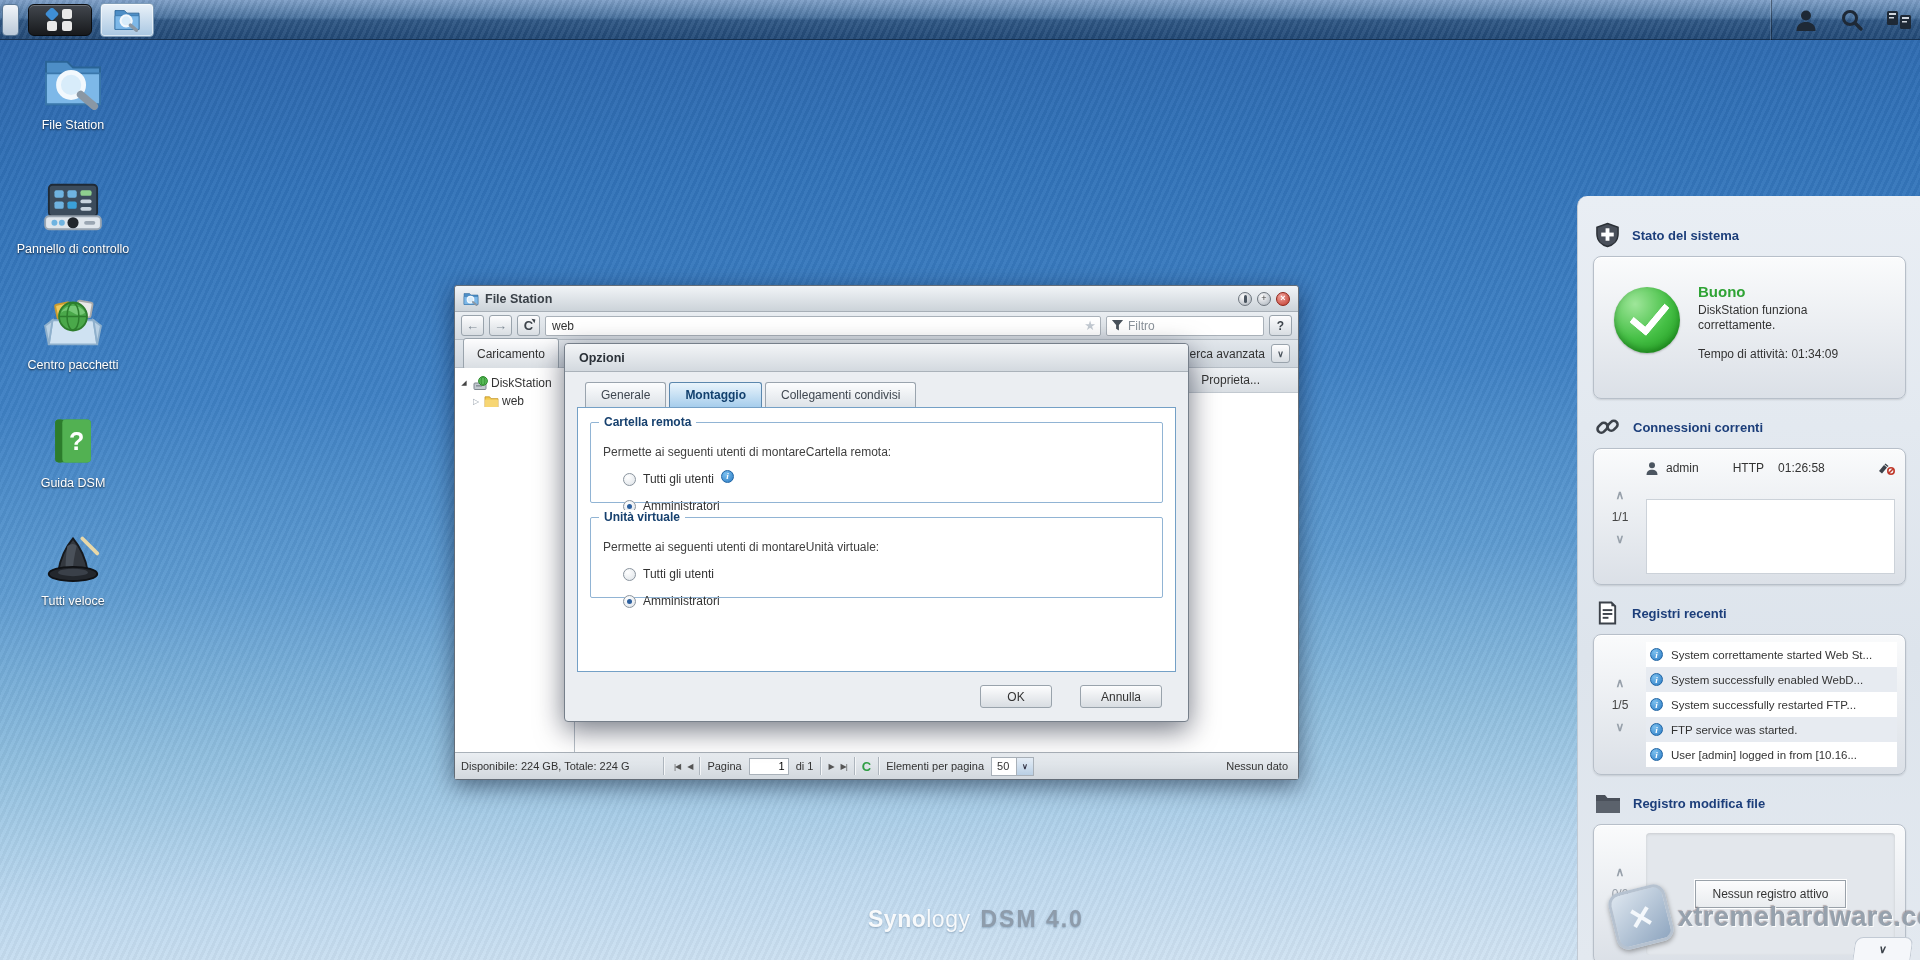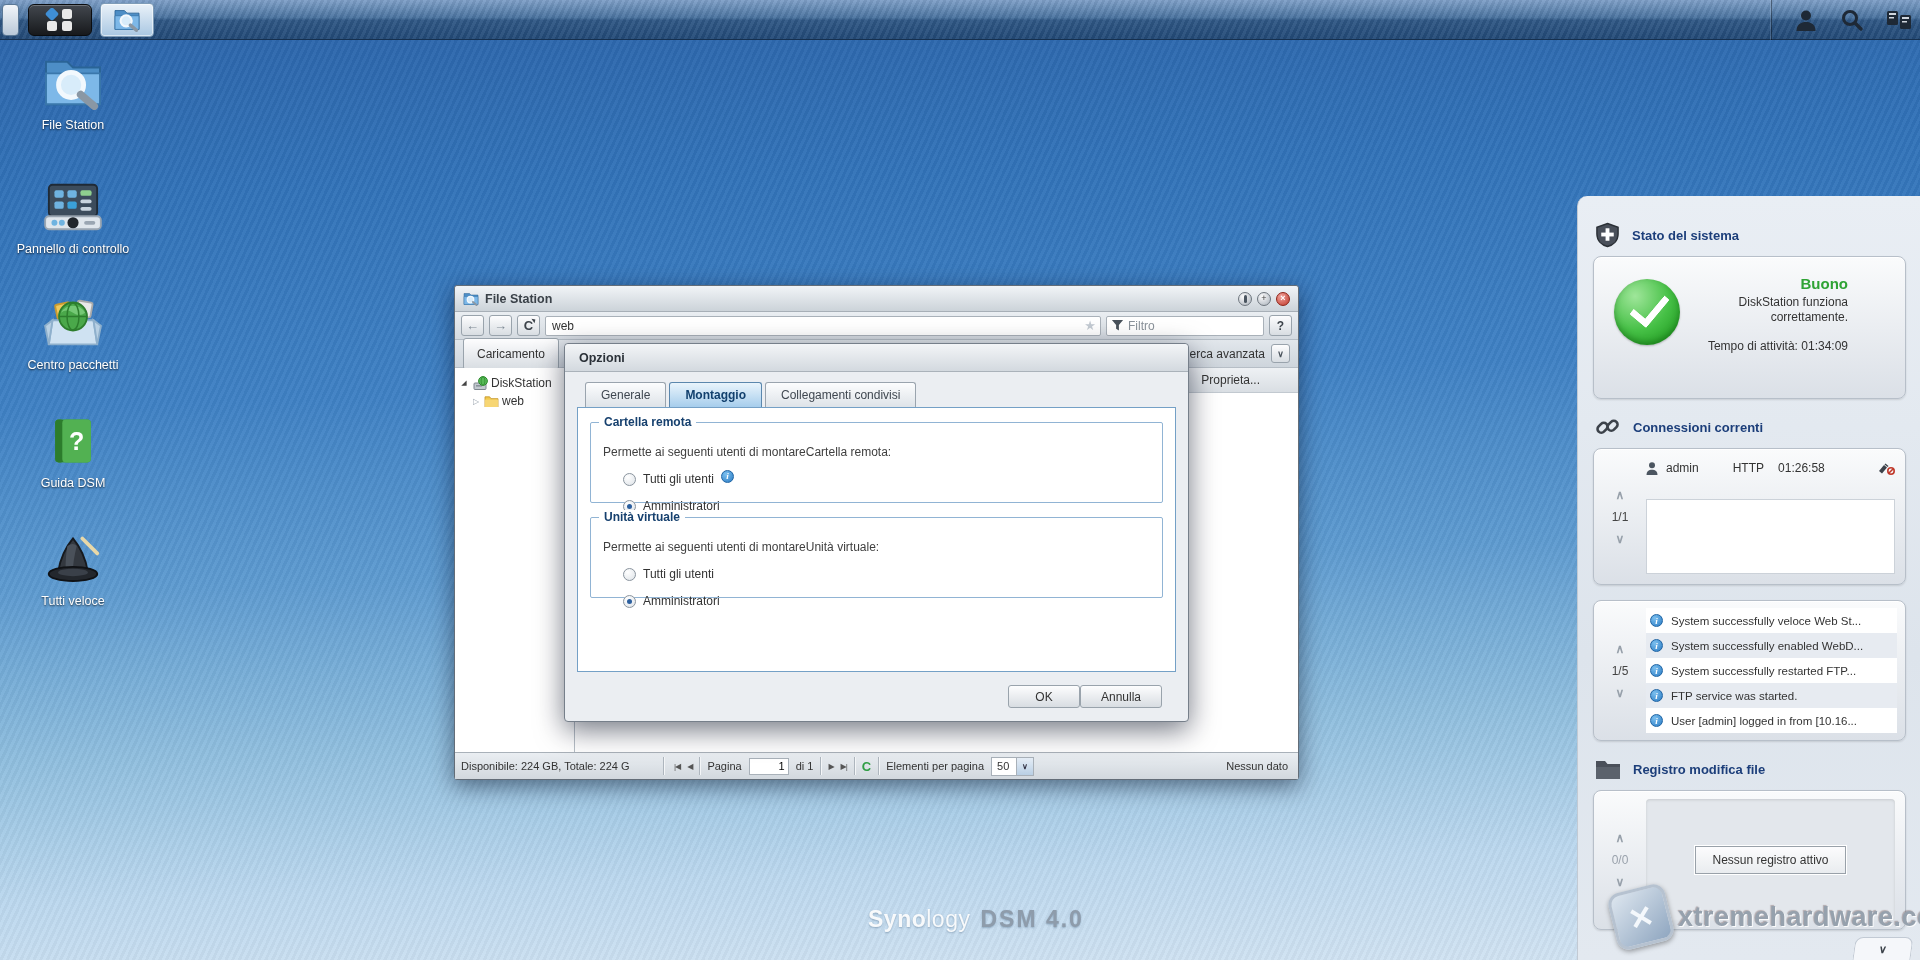--- a/index.html
+++ b/index.html
@@ -111,33 +111,33 @@
   .fset .legend { position:absolute; top:-8px; left:8px; background:#fff; padding:0 5px;
     font-weight:bold; color:#16406e; font-size:12px; }
   .fdesc { margin:16px 0 0 2px; color:#404040; }
   .opt { display:flex; align-items:center; gap:7px; margin:13px 0 0 22px; }
   .radio { width:13px; height:13px; border-radius:50%; border:1px solid #8a949e;
     background:radial-gradient(circle at 35% 30%, #ffffff, #dde2e7); position:relative; }
   .radio.checked::after { content:""; position:absolute; left:3px; top:3px; width:5px; height:5px; border-radius:50%; background:#2c5f9e; }
   .info-icon { width:13px; height:13px; border-radius:50%; background:radial-gradient(circle at 35% 30%, #7cc0ef, #2a7bc4);
     border:1px solid #1f64a4; color:#fff; font-size:9px; font-weight:bold; font-style:italic; font-family:"Liberation Serif", serif;
     display:inline-flex; align-items:center; justify-content:center; margin-top:-6px; }
-  .dlg-footer { flex:1; display:flex; align-items:center; justify-content:flex-end; gap:0; padding-right:26px; }
+  .dlg-footer { flex:1; display:flex; align-items:center; justify-content:flex-end; gap:28px; padding-right:26px; }
   .dlg-btn { height:23px; border-radius:3px; font-size:12px; }
   .dlg-btn.ok { width:72px; } .dlg-btn.cancel { width:82px; }
 
   
   .sidebar { position:absolute; left:1577px; top:196px; width:343px; height:764px;
     background:linear-gradient(180deg,#e9eef4,#dde4ec 60%,#e3e9f0); border-left:1px solid #c2cad4;
     border-top-left-radius:10px; padding:26px 15px 0 15px; z-index:5; }
   .sb-hdr { display:flex; align-items:center; gap:12px; height:26px; margin:0 0 8px 2px; }
   .sb-hdr .t { font-weight:bold; font-size:13px; color:#1c3e7a; }
   .card { width:313px; border:1px solid #b7bfc9; border-radius:8px; margin-bottom:15px;
     background:linear-gradient(#fafbfc,#dbe0e7); box-shadow:inset 0 1px 0 #fff, 0 1px 2px rgba(0,0,0,0.12); }
-  .card.health { height:143px; display:flex; padding:18px 14px 12px 20px;text-align:right; }
+  .card.health { height:143px; display:flex; padding:26px 14px 12px 20px; }
   .health-circle { width:66px; height:66px; border-radius:50%; flex:0 0 66px; margin-top:4px;
     background:radial-gradient(circle at 32% 26%, #9fe69a, #46c046 52%, #1f9a1f 90%);
     box-shadow:inset 0 -3px 6px rgba(0,60,0,0.35), 0 1px 2px rgba(0,0,0,0.25); position:relative; }
   .health-circle::after { content:""; position:absolute; left:17px; top:17px; width:30px; height:15px;
     border-left:7px solid #fff; border-bottom:7px solid #fff; transform:rotate(-50deg); border-radius:2px; }
   .health-col { margin-left:18px; display:flex; flex-direction:column; }
   .health-status { font-size:15px; font-weight:bold; color:#2fa335; }
   .health-desc { margin-top:3px; width:150px; line-height:15px; color:#333; }
   .health-uptime { margin-top:14px; color:#333; }
   .card.pagercard { display:flex; }
@@ -519,30 +519,42 @@
               <line x1="7" y1="3" x2="10" y2="5.5" stroke="#3c424a" stroke-width="1.5"></line>
               <circle cx="13" cy="10" r="3.2" fill="none" stroke="#c0392b" stroke-width="1.6"></circle>
               <line x1="10.8" y1="12.2" x2="15.2" y2="7.8" stroke="#c0392b" stroke-width="1.6"></line>
             </svg>
           </span>
         </div>
         <div class="conn-empty"></div>
       </div>
     </div>
 
+    <div class="sb-hdr">
+      <span>
+        <svg width="25" height="26" viewBox="0 0 26 26">
+          <path d="M5 2 h12 l4 4 v18 H5 z" fill="#fff" stroke="#3c424a" stroke-width="2"></path>
+          <path d="M17 2 l4 4 h-4 z" fill="#3c424a"></path>
+          <line x1="8" y1="10" x2="18" y2="10" stroke="#3c424a" stroke-width="2"></line>
+          <line x1="8" y1="14" x2="18" y2="14" stroke="#3c424a" stroke-width="2"></line>
+          <line x1="8" y1="18" x2="14" y2="18" stroke="#3c424a" stroke-width="2"></line>
+        </svg>
+      </span>
+      <span class="t">Registri recenti</span>
+    </div>
     <div class="card pagercard logs">
       <div class="pagercol">
         <button class="pg-arrow">∧</button>
         <span class="pg-num">1/5</span>
         <button class="pg-arrow">∨</button>
       </div>
       <div class="log-col">
         <div class="log-row">
           <span class="linfo">i</span>
-          <span class="ltxt">System successfully veloce Web St...</span>
+          <span class="ltxt">System correttamente started Web St...</span>
         </div>
         <div class="log-row">
           <span class="linfo">i</span>
           <span class="ltxt">System successfully enabled WebD...</span>
         </div>
         <div class="log-row">
           <span class="linfo">i</span>
           <span class="ltxt">System successfully restarted FTP...</span>
         </div>
         <div class="log-row">

